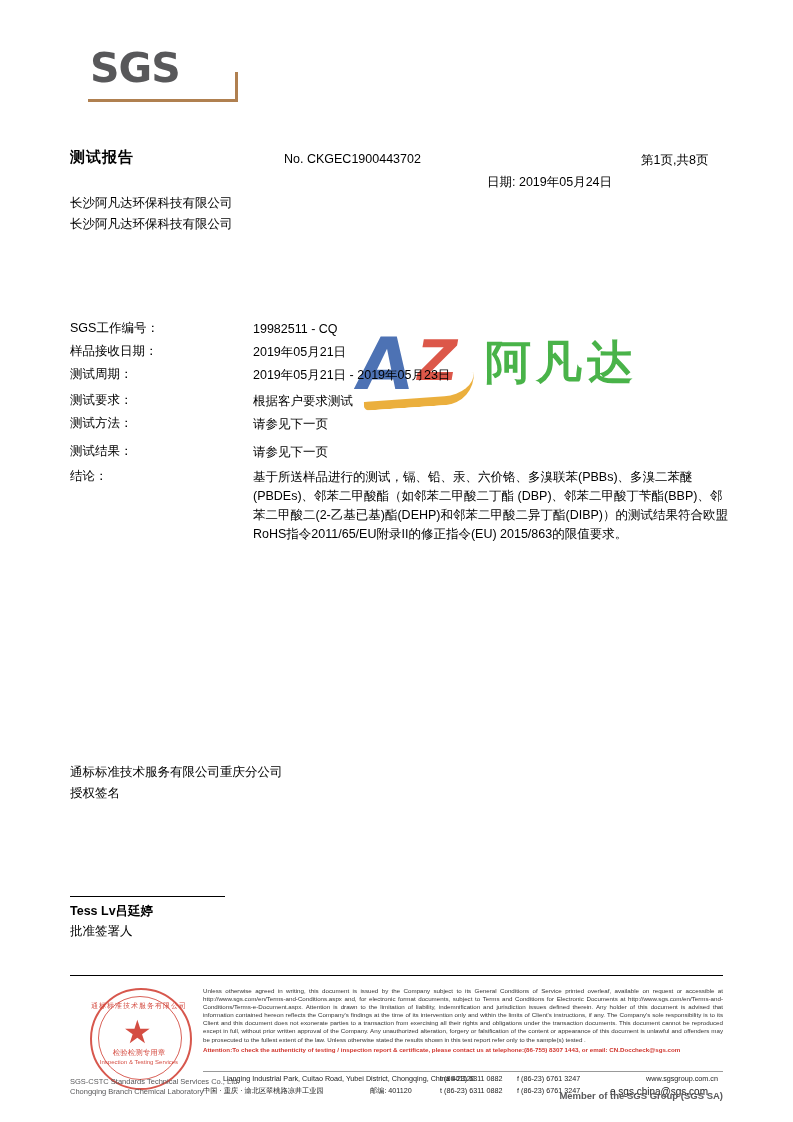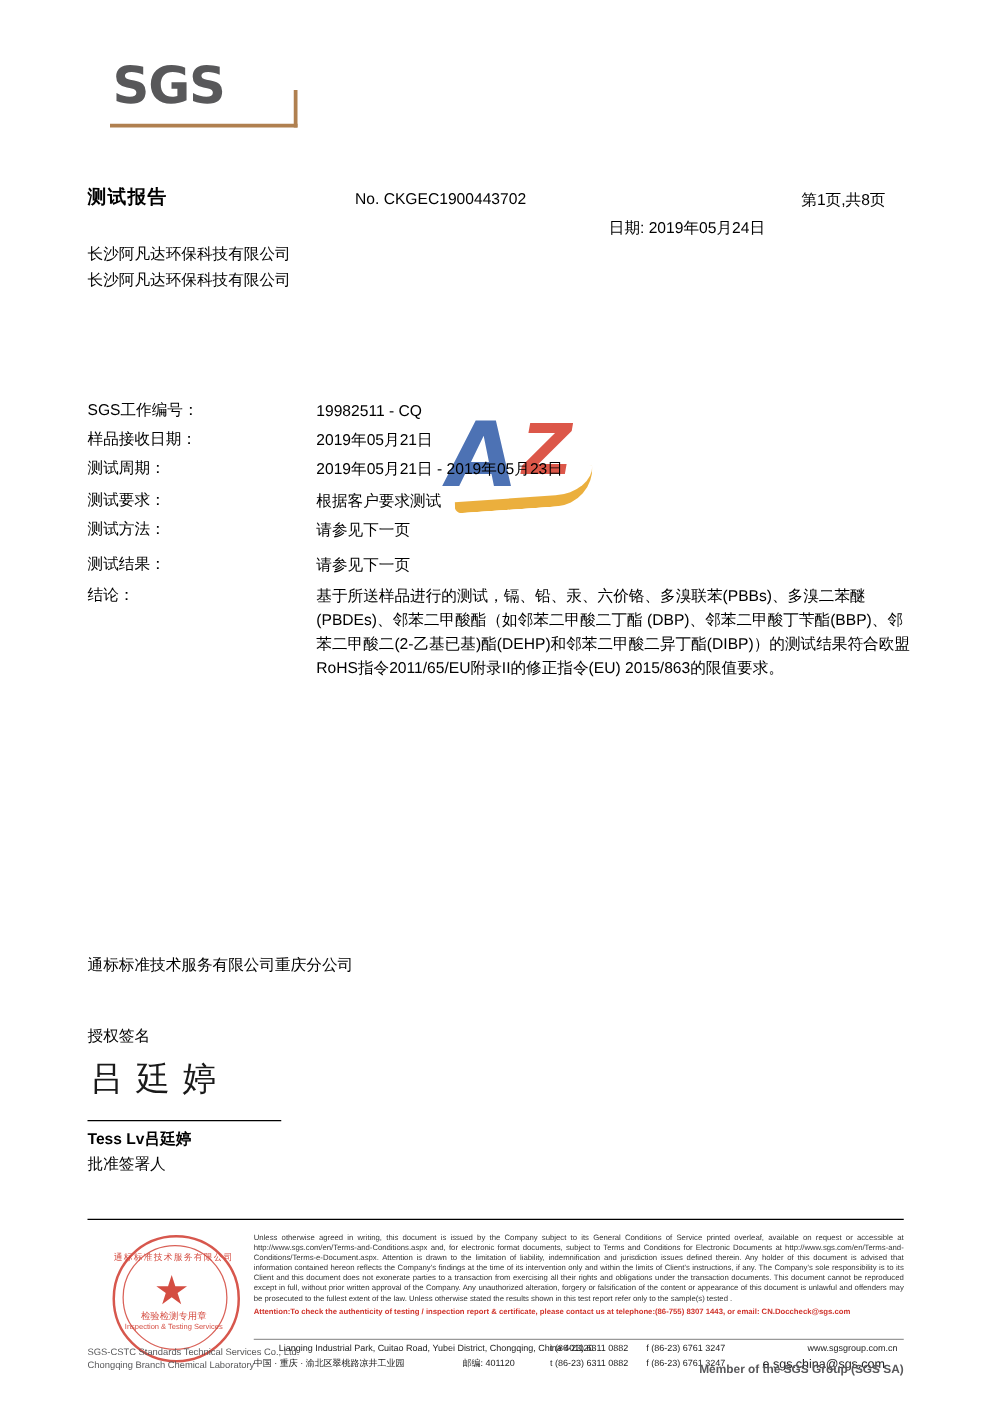--- a/index.html
+++ b/index.html
@@ -194,21 +194,20 @@
     position: absolute;
     left: 70px;
     top: 764px;
     font-size: 12.5px;
   }
   .sig-auth {
     position: absolute;
     left: 70px;
     top: 785px;
     font-size: 12.5px;
-    margin-top: 36px;
   }
   .sig-script {
     position: absolute;
     left: 72px;
     top: 845px;
     font-size: 27px;
     font-family: "DejaVu Serif", serif;
     letter-spacing: 10px;
     color: #1a1a1a;
   }
@@ -405,20 +404,21 @@
   <div class="report-pages">第1页,共8页</div>
 
   <div class="client-name">长沙阿凡达环保科技有限公司</div>
   <div class="client-addr">长沙阿凡达环保科技有限公司</div>
 
 
   <div class="watermark">
     <div class="wm-a">A</div>
     <div class="wm-red">Z</div>
     <div class="wm-swoosh"></div>
+    <div class="wm-chars">阿凡达</div>
   </div>
 
   <div class="detail r1">
     <div class="lbl">SGS工作编号：</div>
     <div class="val">19982511 - CQ</div>
   </div>
   <div class="detail r2">
     <div class="lbl">样品接收日期：</div>
     <div class="val">2019年05月21日</div>
   </div>
@@ -438,21 +438,20 @@
     <div class="lbl">测试结果：</div>
     <div class="val">请参见下一页</div>
   </div>
   <div class="detail r7">
     <div class="lbl">结论：</div>
     <div class="val">基于所送样品进行的测试，镉、铅、汞、六价铬、多溴联苯(PBBs)、多溴二苯醚(PBDEs)、邻苯二甲酸酯（如邻苯二甲酸二丁酯 (DBP)、邻苯二甲酸丁苄酯(BBP)、邻苯二甲酸二(2-乙基已基)酯(DEHP)和邻苯二甲酸二异丁酯(DIBP)）的测试结果符合欧盟RoHS指令2011/65/EU附录II的修正指令(EU) 2015/863的限值要求。</div>
   </div>
 
   <div class="sig-company">通标标准技术服务有限公司重庆分公司</div>
   <div class="sig-auth">授权签名</div>
-  <div class="sig-script">吕廷婷</div>
   <div class="sig-line"></div>
   <div class="sig-name">Tess Lv吕廷婷</div>
   <div class="sig-role">批准签署人</div>
 
   <div class="footer-rule"></div>
   <div class="footer">
 
     <div class="stamp">
       <div class="stamp-outer"></div>
       <div class="stamp-inner"></div>

